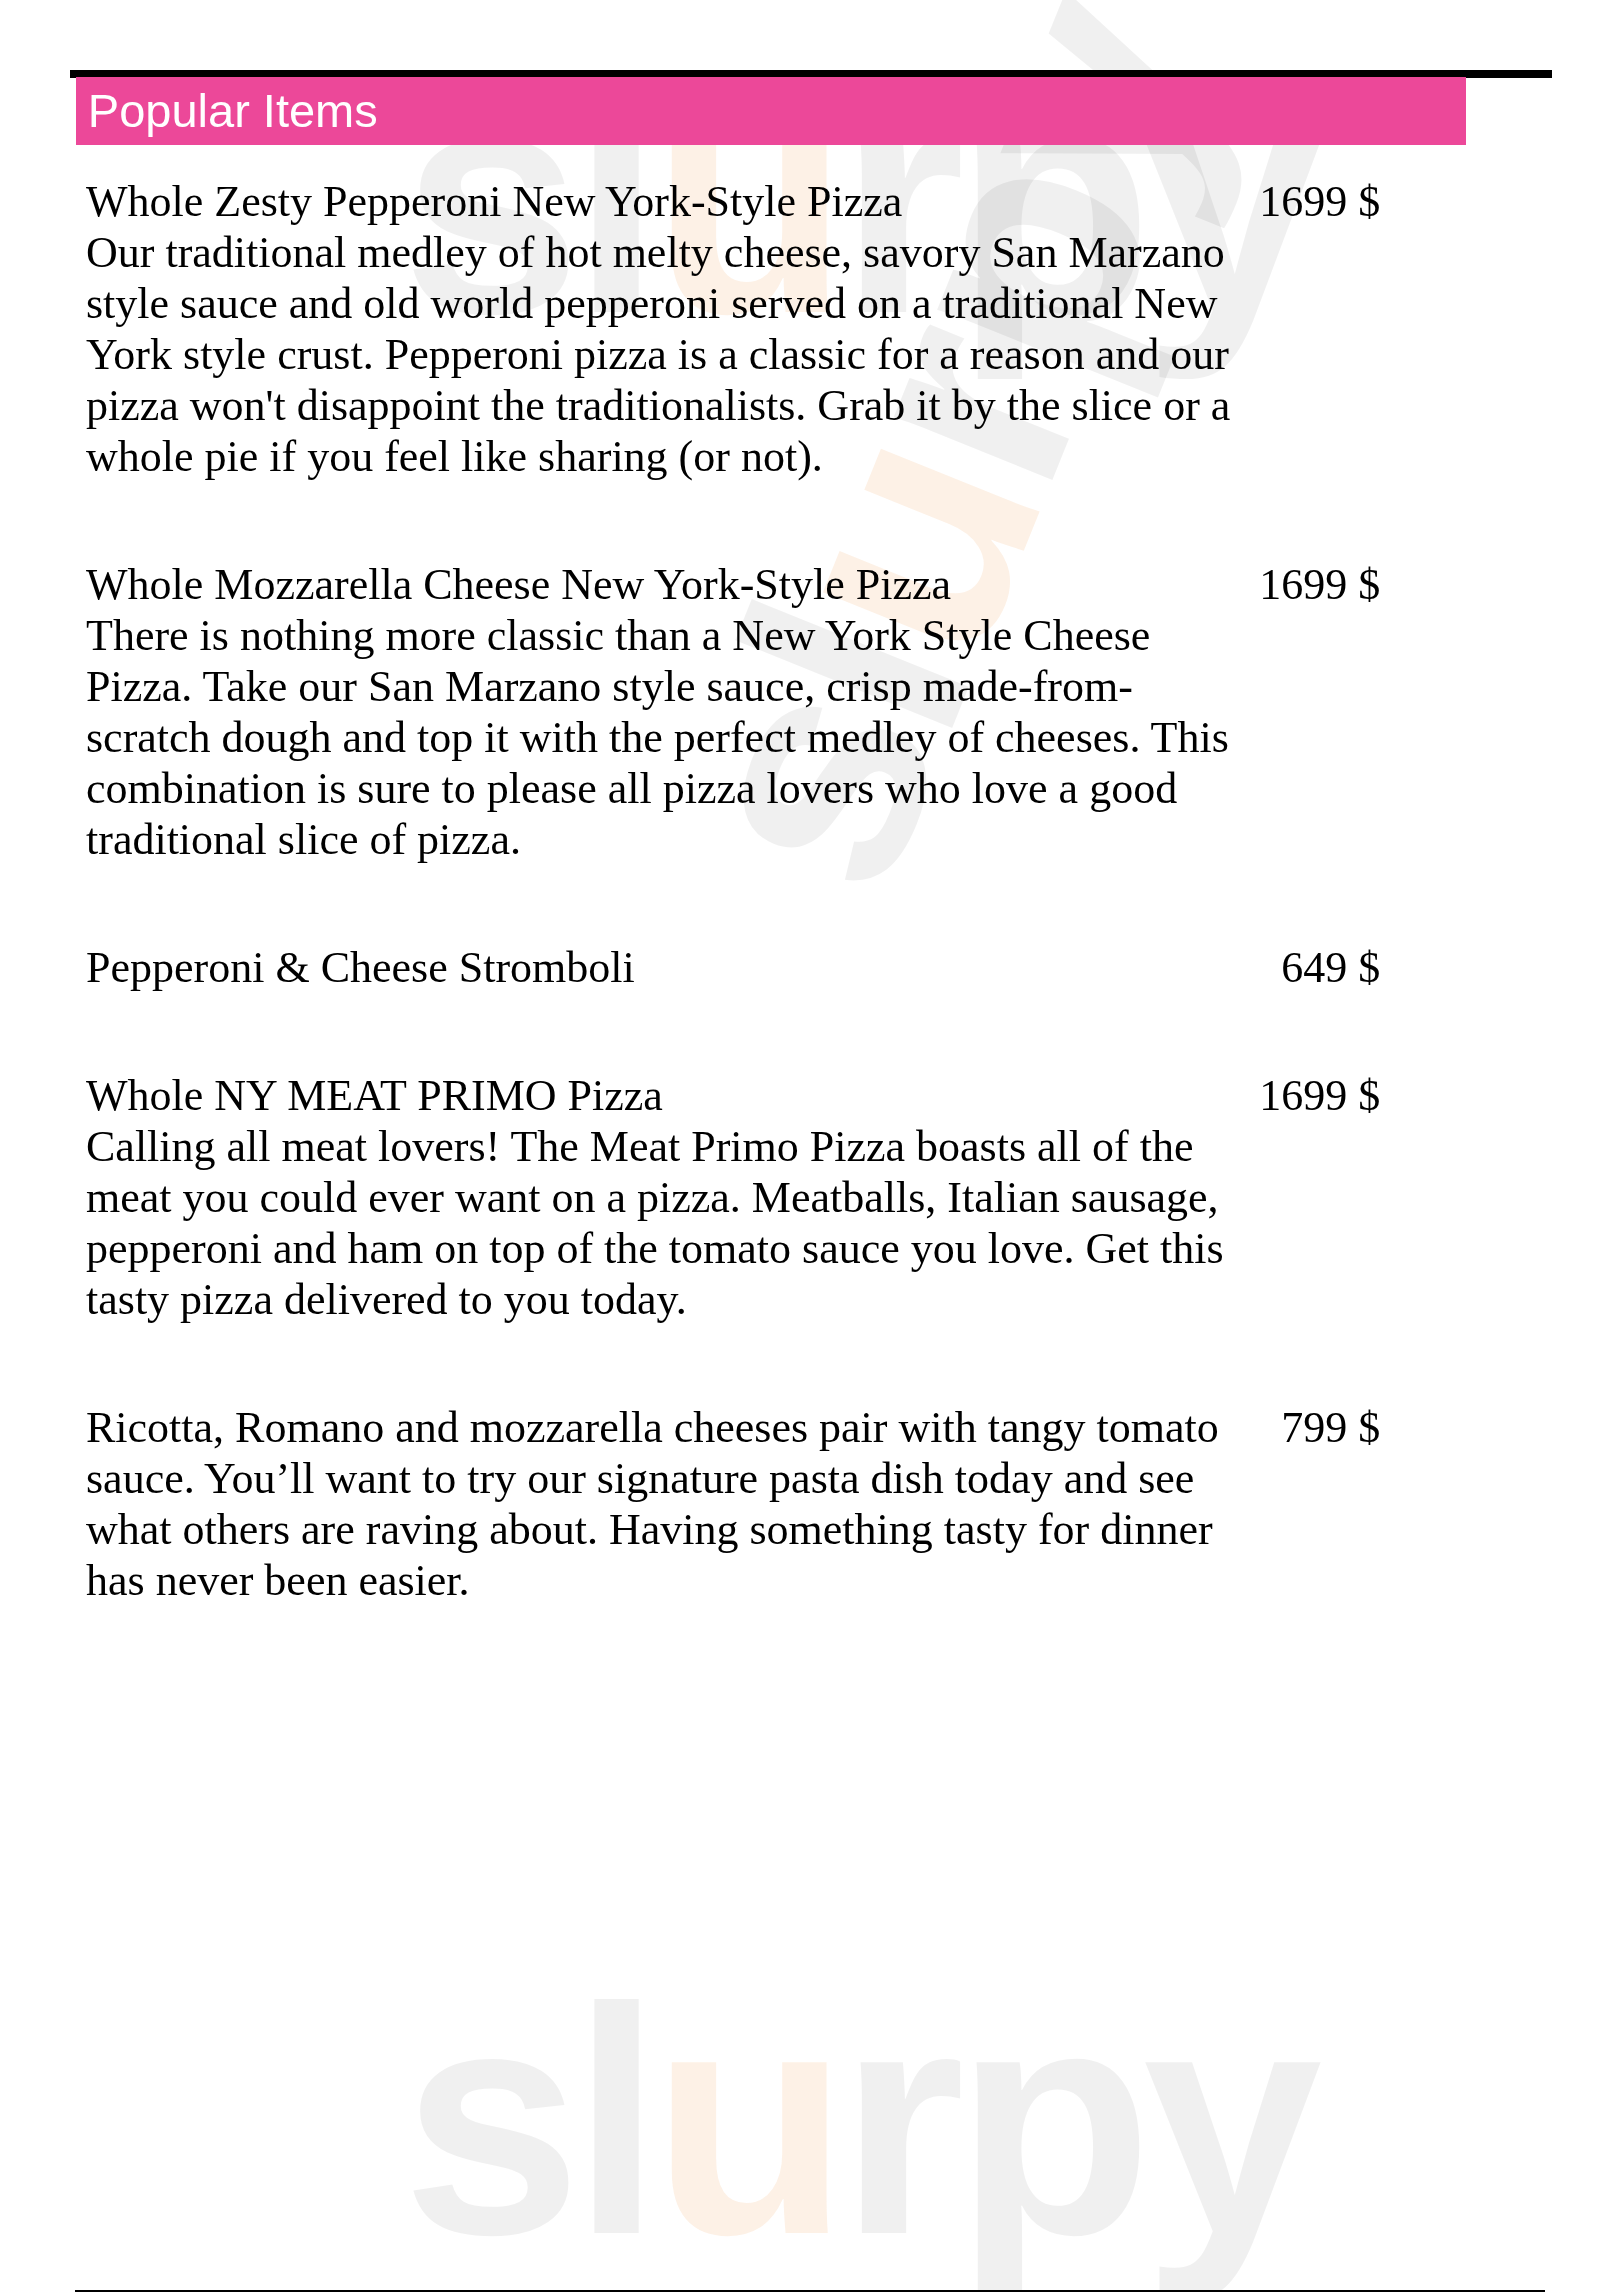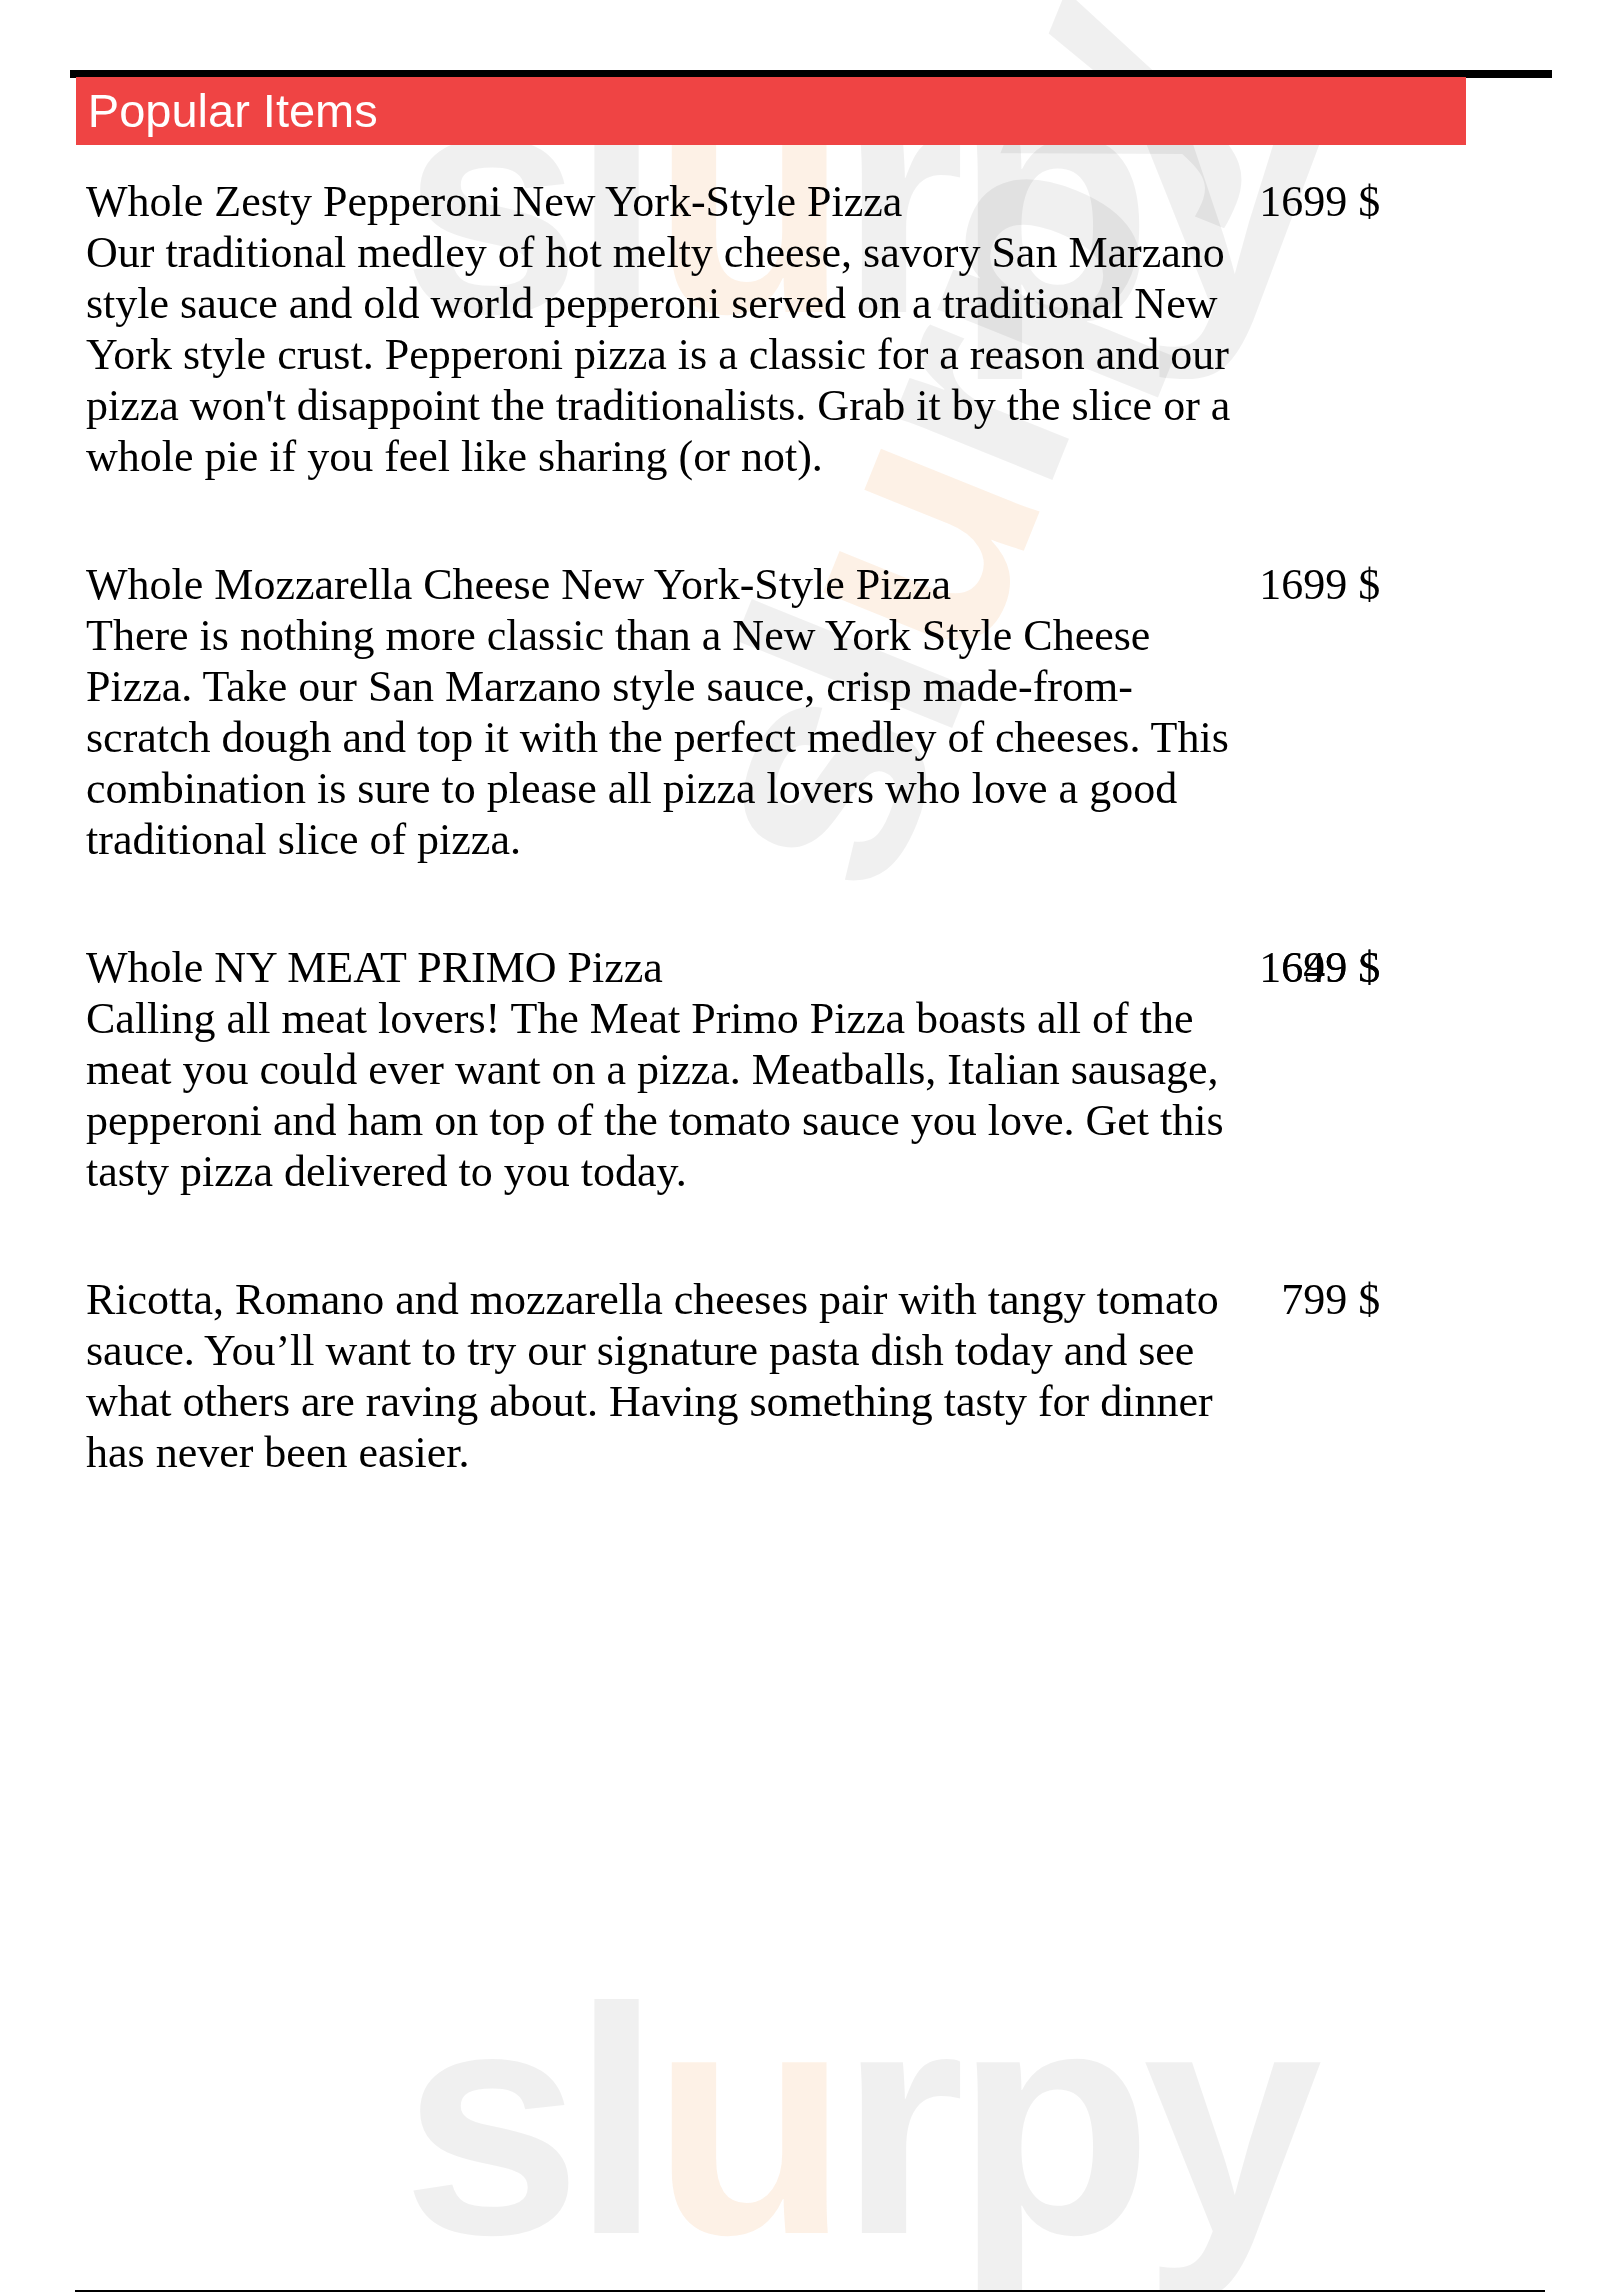--- a/index.html
+++ b/index.html
@@ -41,21 +41,21 @@
     position: absolute;
     left: 70px; top: 70px;
     width: 1482px; height: 7.8px;
     background: #000000;
     z-index: 1;
   }
   .section-header {
     position: absolute;
     left: 76px; top: 77px;
     width: 1390px; height: 68px;
-    background: #ef4444;
+    background: #ec4899;
     z-index: 1;
   }
   .section-title {
     position: absolute;
     left: 11.8px; top: 3.9px;
     font-family: "Liberation Sans", "DejaVu Sans", sans-serif;
     font-size: 47px;
     line-height: 59px;
     color: #ffffff;
     white-space: nowrap;
@@ -123,20 +123,21 @@
   </div>
 
   <div class="item">
     <div class="item-name">Whole Mozzarella Cheese New York-Style Pizza</div>
     <div class="item-price">1699 $</div>
     <div class="item-desc">There is nothing more classic than a New York Style Cheese Pizza. Take our San Marzano style sauce, crisp made-from-scratch dough and top it with the perfect medley of cheeses. This combination is sure to please all pizza lovers who love a good traditional slice of pizza.</div>
   </div>
 
 
   <div class="item">
+    <div class="item-name">Pepperoni &amp; Cheese Stromboli</div>
     <div class="item-price">649 $</div>
   </div>
 
   <div class="item">
     <div class="item-name">Whole NY MEAT PRIMO Pizza</div>
     <div class="item-price">1699 $</div>
     <div class="item-desc">Calling all meat lovers! The Meat Primo Pizza boasts all of the meat you could ever want on a pizza. Meatballs, Italian sausage, pepperoni and ham on top of the tomato sauce you love. Get this tasty pizza delivered to you today.</div>
   </div>
 
   <div class="item">

